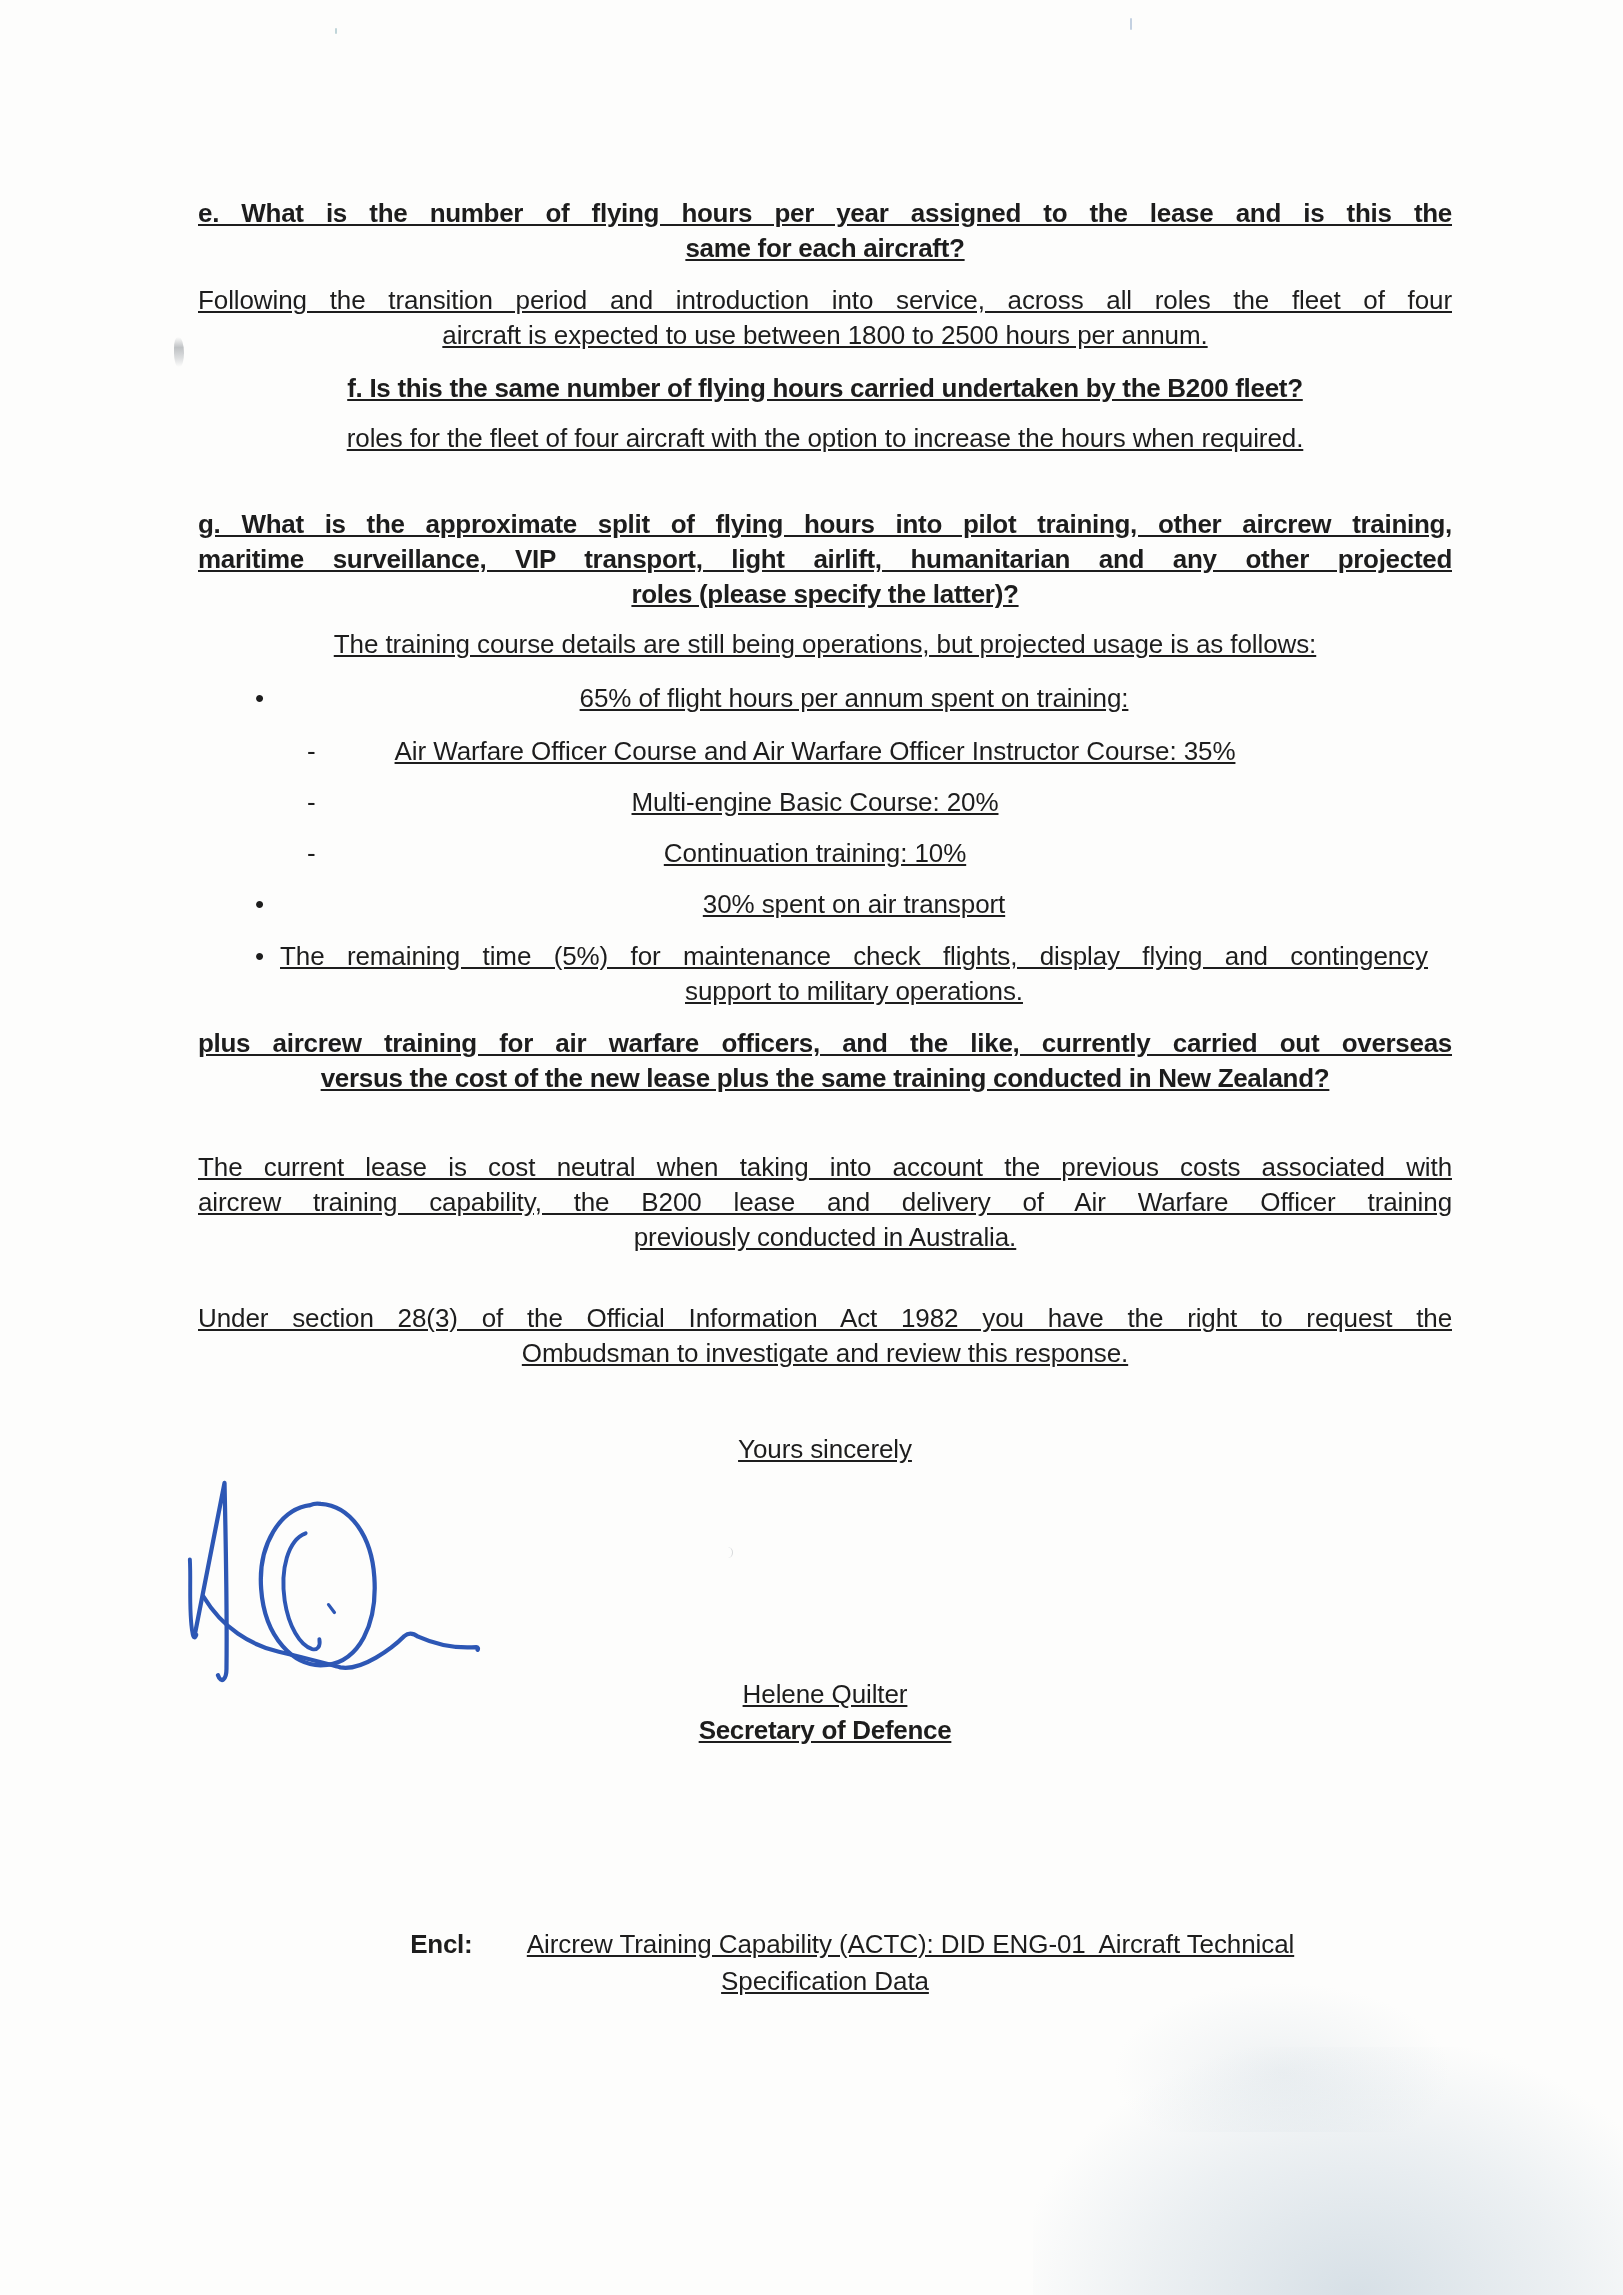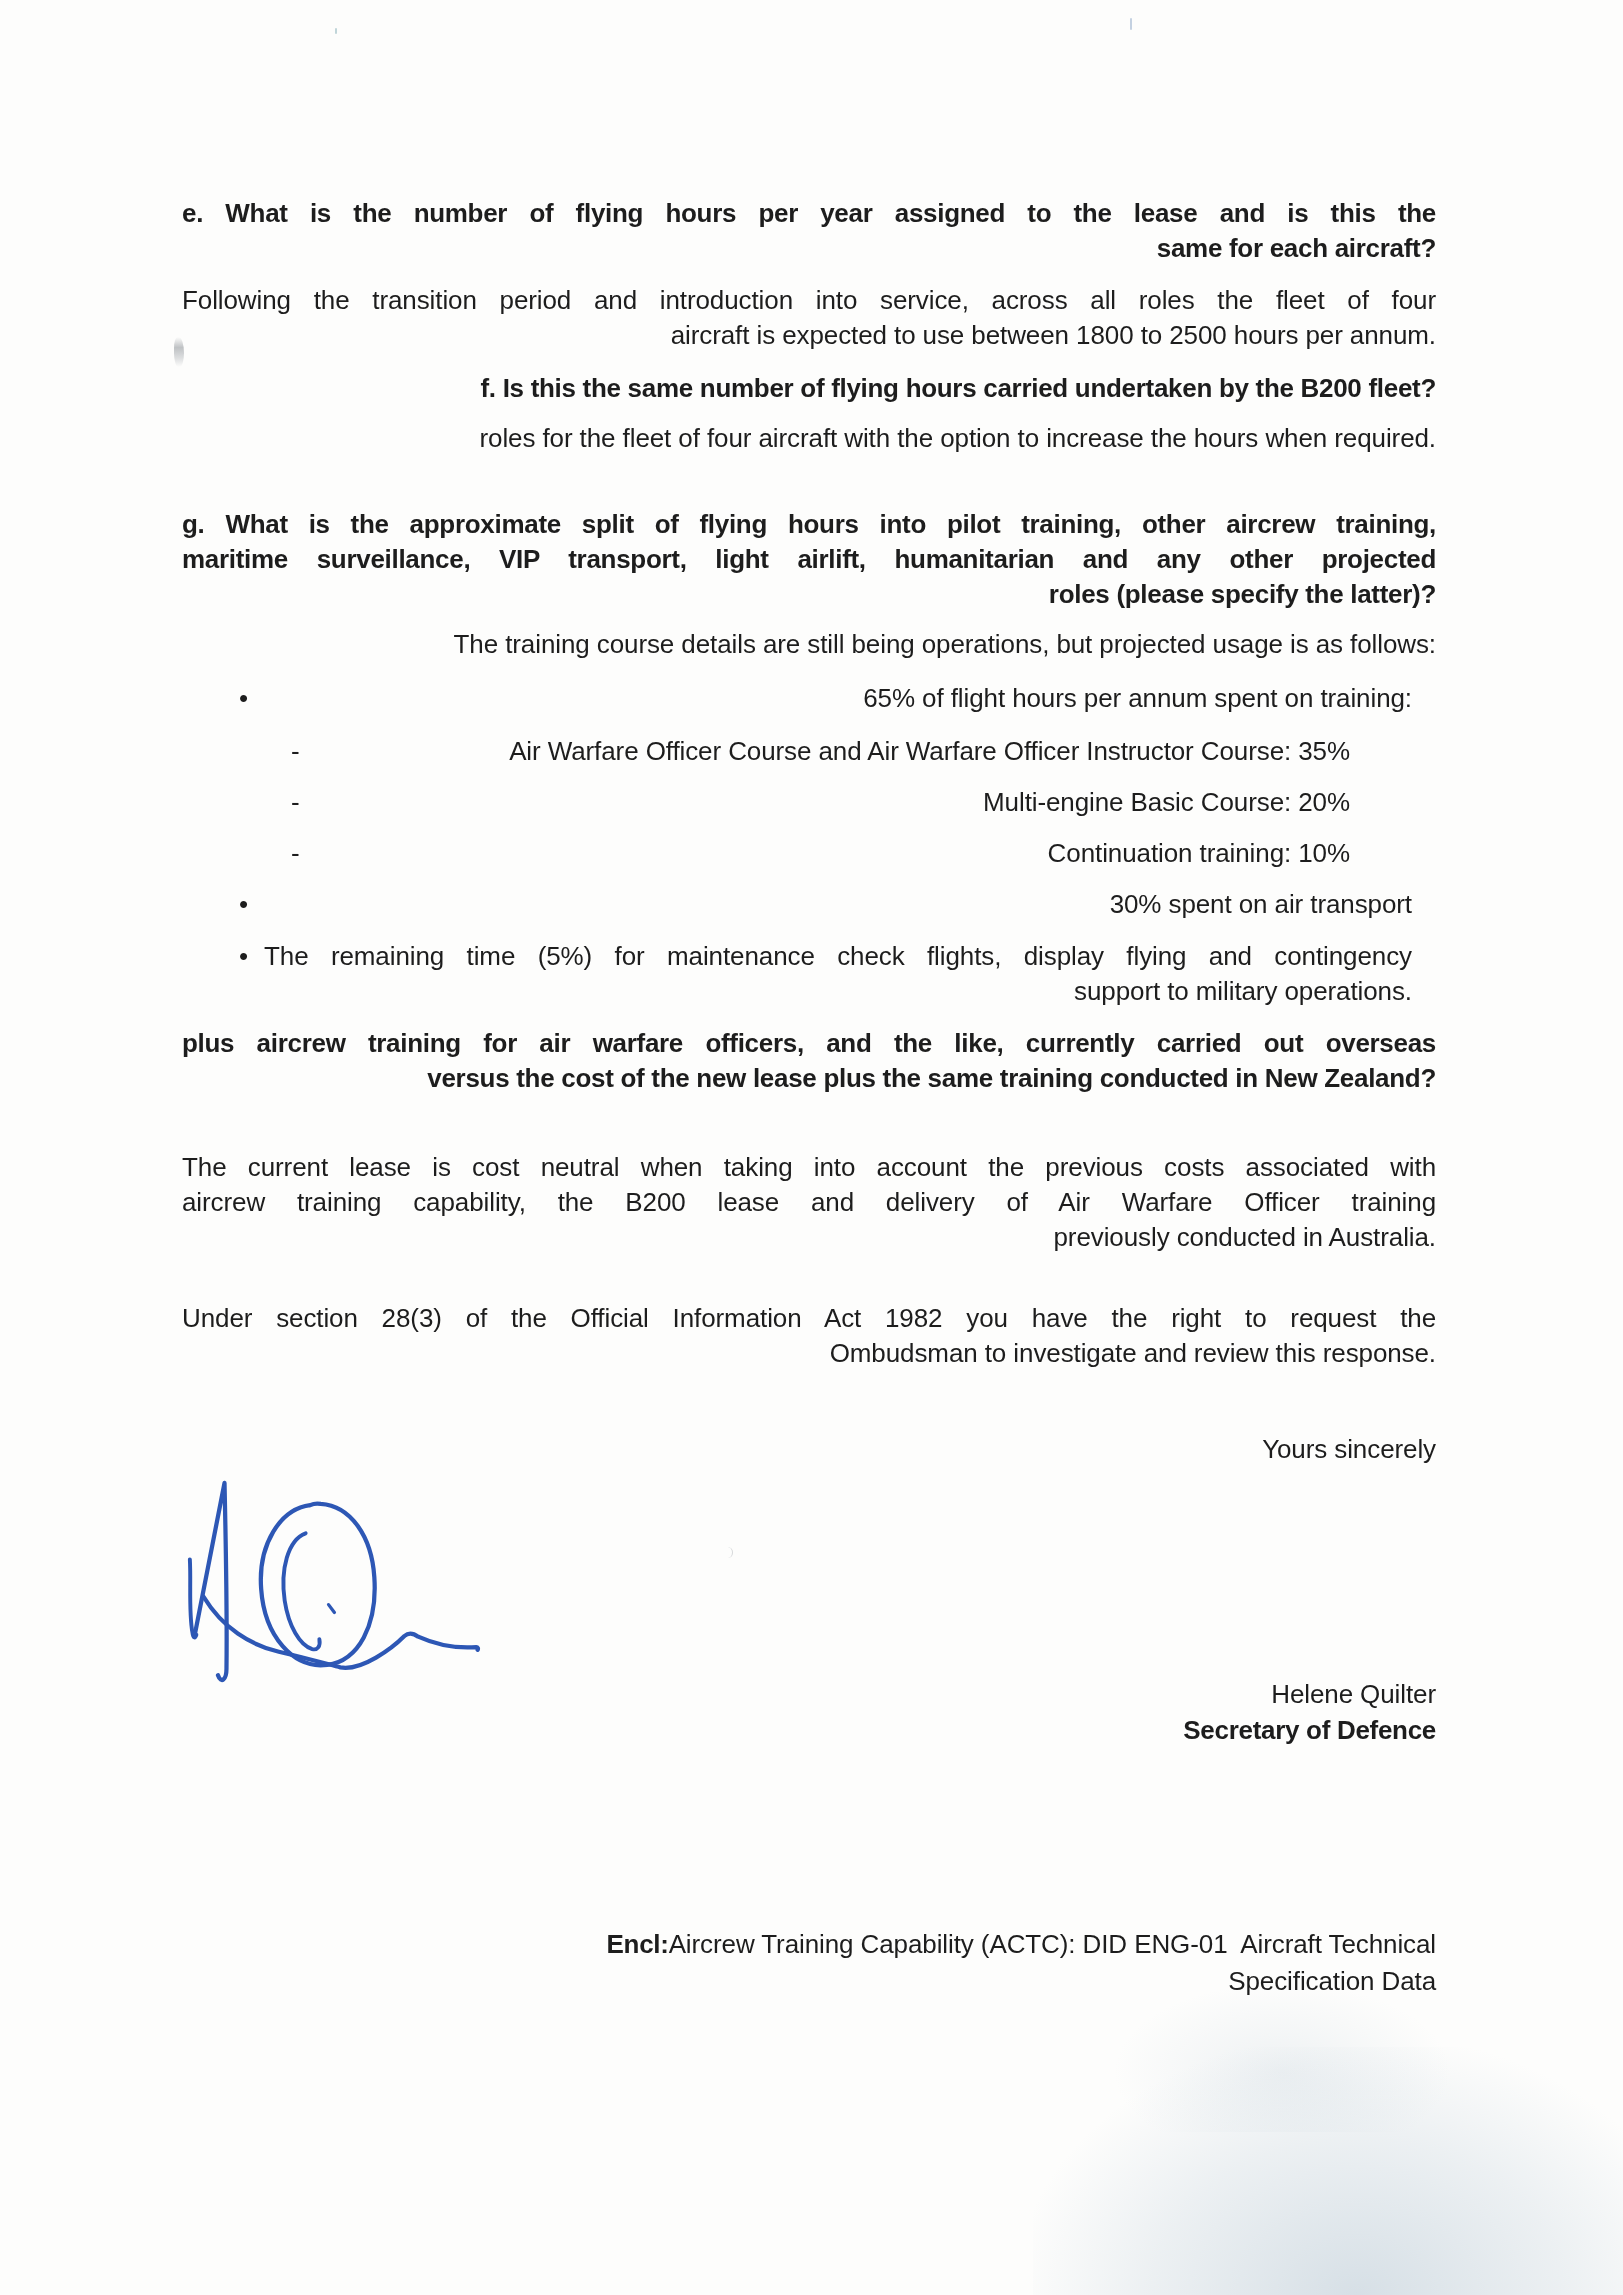--- a/index.html
+++ b/index.html
@@ -5,22 +5,22 @@
   html,body{margin:0;padding:0;}
   body{
     width:1623px;height:2295px;
     background:#fdfdfc;
     font-family:"Liberation Sans","DejaVu Sans",sans-serif;
     color:#1d1d1d;
     overflow:hidden;
   }
   .page{position:relative;width:1623px;height:2295px;background:#fdfdfc;}
   .content{position:absolute;left:182px;top:0;width:1254px;height:2295px;}
-  .block{position:absolute;left:0;width:1254px;}
-  .line{font-size:26px;line-height:35px;letter-spacing:-0.1px;text-align:right;}
+  .block{position:absolute;left:16px;width:1254px;text-decoration:underline;}
+  .line{font-size:26px;line-height:35px;letter-spacing:-0.1px;text-align:center;}
   .bold .line,.line.b{font-weight:bold;letter-spacing:-0.3px;}
   .j{text-align:justify;text-align-last:justify;}
   
   .li .marker{position:absolute;left:57px;top:0;font-size:26px;line-height:35px;}
   .li .li-body{margin-left:82px;width:1148px;}
   .li.dash .marker{left:109px;}
   .li.dash .li-body{margin-left:66px;width:1102px;}
   
   .encl-label{display:inline-block;width:171px;font-weight:bold;letter-spacing:-0.3px;}
   .pre{white-space:pre-wrap;}

